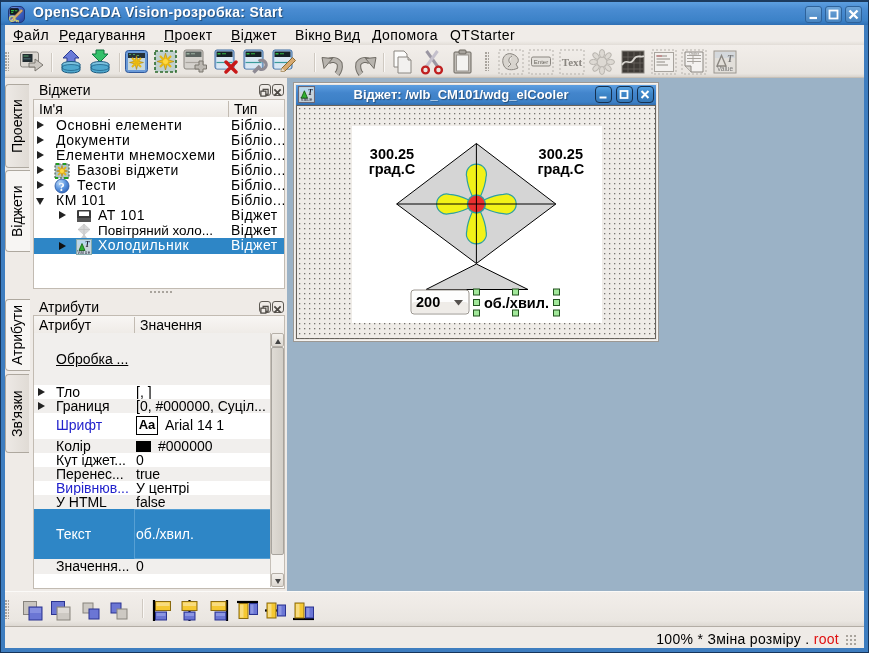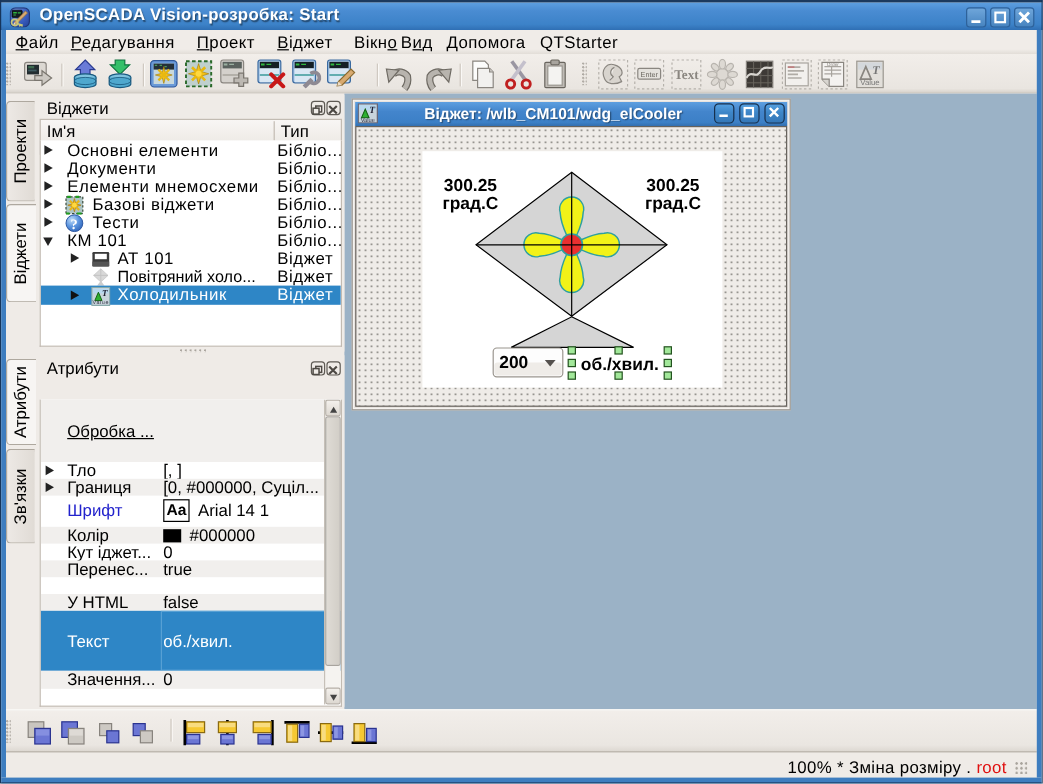--- a/index.html
+++ b/index.html
@@ -408,20 +408,24 @@
 
   <div class="panel" style="top:218px; height:293px;">
     <div class="panel-title">Атрибути</div>
     <div class="pbtn" style="left:229px;"><svg width="9" height="9" viewBox="0 0 10 10" style="margin:0 0 2px 0">
           <rect x="3.5" y="1.5" width="5.5" height="5.5" fill="none" stroke="#4E4A45" stroke-width="1.4"></rect>
           <rect x="1" y="3.5" width="5.5" height="5.5" fill="#EFEBE7" stroke="#4E4A45" stroke-width="1.4"></rect>
         </svg></div>
     <div class="pbtn" style="left:242px;"><svg width="9" height="9" viewBox="0 0 10 10" style="margin:0 0 2px 0">
           <path d="M1.5 1.5 L8.5 8.5 M8.5 1.5 L1.5 8.5" stroke="#4E4A45" stroke-width="2"></path>
         </svg></div>
+    <div class="colhdr" style="top:19px; left:3px; width:252px;">
+      <span class="colcell" style="left:0; width:99px;">Атрибут</span>
+      <span class="colcell" style="left:100px; width:151px; border-left:1px solid #C2BBB2;">Значення</span>
+    </div>
     <div class="tbl" style="top:37px; left:3px; width:252px; height:256px;" id="attrs">
       <div class="arow alt" style="top:0; height:52px;">
           <span class="alab" style="top:19px;text-decoration:underline;">Обробка ...</span>
         </div>
       <div class="arow" style="top:52px; height:14px;">
           <i class="arrow-r" style="left:4px; top:2.5px;"></i>
           <span class="alab">Тло</span>
           <span class="aval">[, ]</span>
         </div>
       <div class="arow alt" style="top:66px; height:14px;">
@@ -439,20 +443,24 @@
         <span style="position:absolute; left:102px; top:1.5px; width:15px; height:11px; background:#000;"></span>
         <span class="aval" style="left:124px;">#000000</span>
         </div>
       <div class="arow" style="top:120px; height:14px;">
           <span class="alab">Кут іджет...</span>
           <span class="aval">0</span>
         </div>
       <div class="arow alt" style="top:134px; height:14px;">
           <span class="alab">Перенес...</span>
           <span class="aval">true</span>
+        </div>
+      <div class="arow" style="top:148px; height:14px;">
+          <span class="alab blue">Вирівнюв...</span>
+          <span class="aval">У центрі</span>
         </div>
       <div class="arow alt" style="top:162px; height:14px;">
           <span class="alab">У HTML</span>
           <span class="aval">false</span>
         </div>
       <div class="arow sel" style="top:176px; height:50px;">
           <span class="alab" style="top:18px;">Текст</span>
         <div style="position:absolute; left:100px; top:0; width:138px; height:50px; border:1px solid #57A0D4;"></div>
         <span class="aval" style="top:18px;">об./хвил.</span>
         </div>

